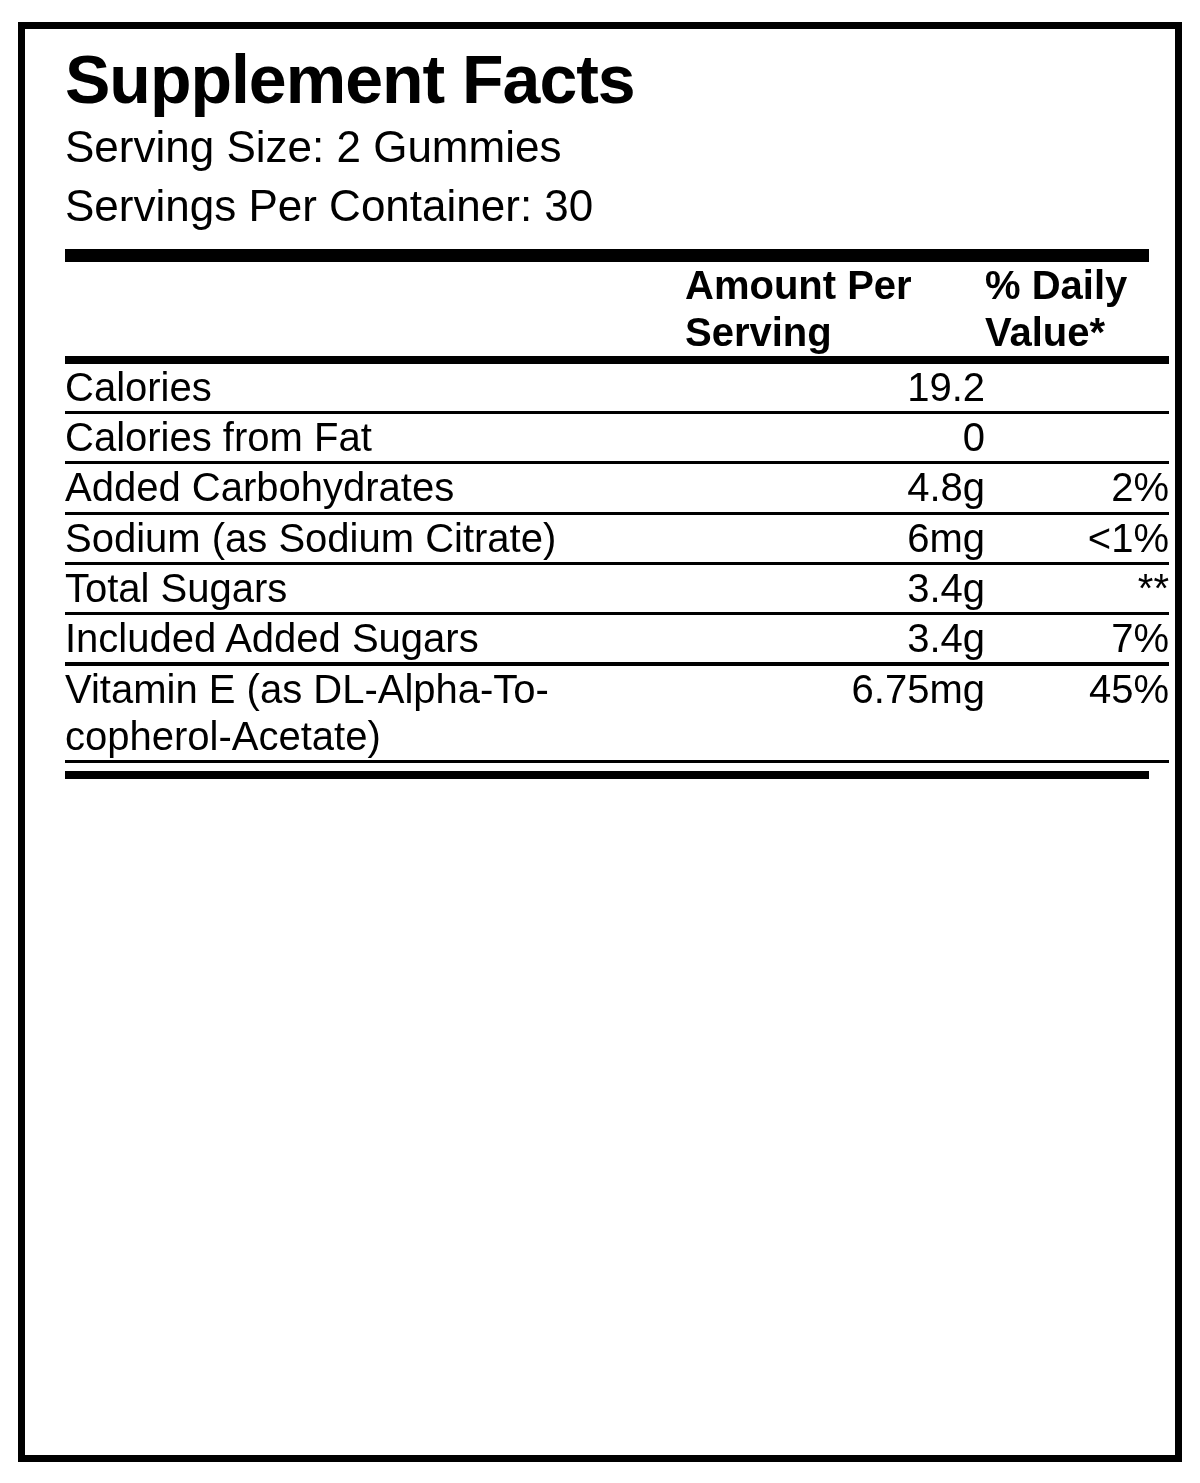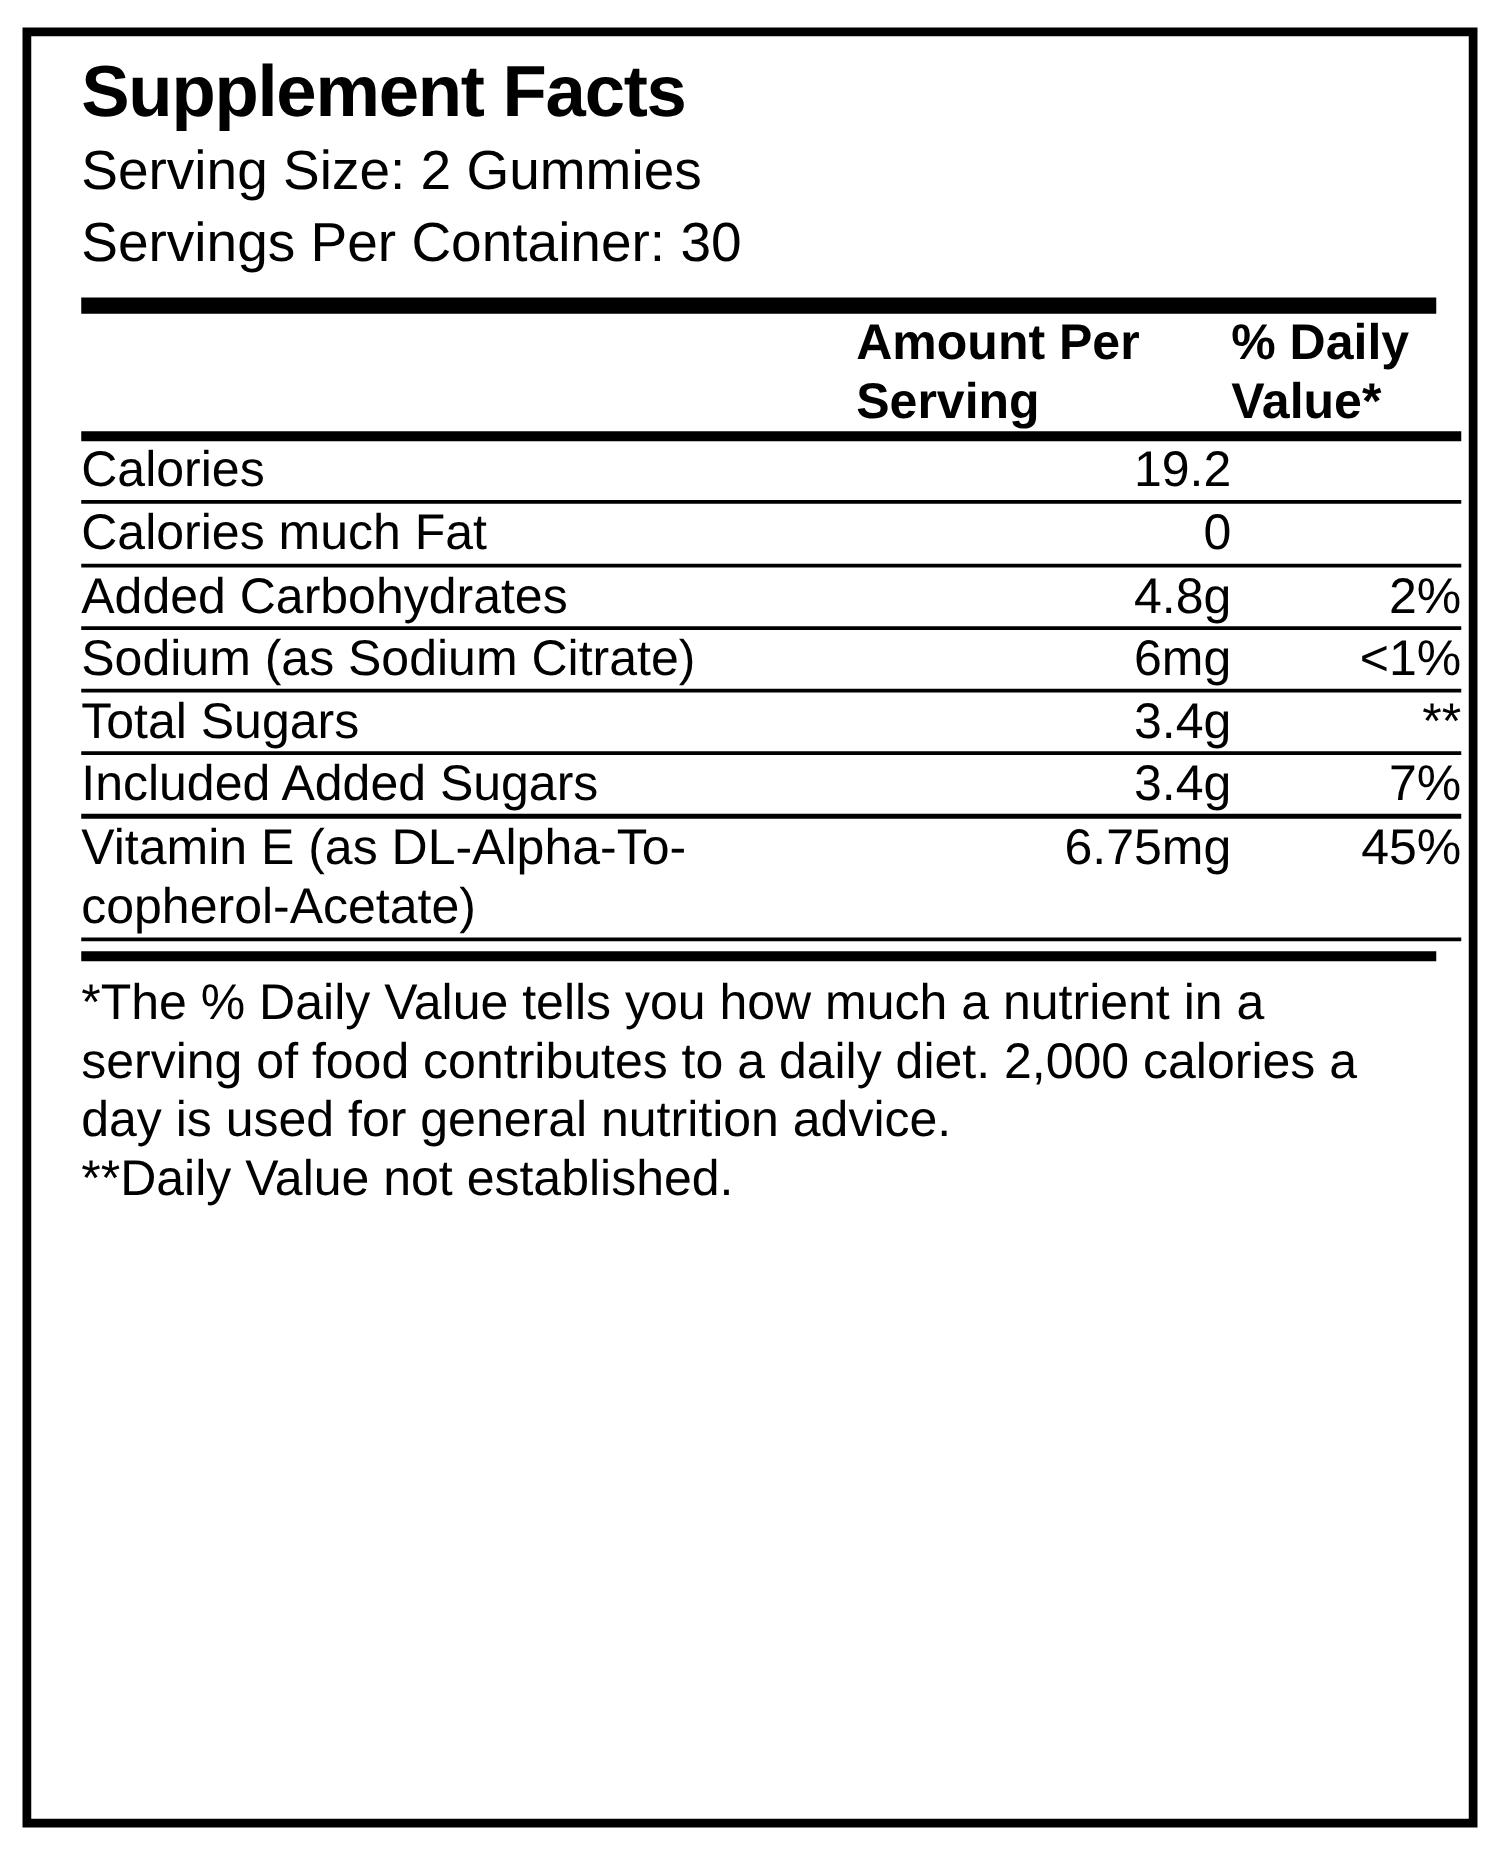--- a/index.html
+++ b/index.html
@@ -28,21 +28,21 @@
 
   .inner {
     position: absolute;
     left: 40px;
     top: 14px;
     right: 26px;
     bottom: 10px;
   }
 
   .title {
-    font-size: 58px;
+    font-size: 68px;
     font-weight: bold;
     letter-spacing: -1px;
     line-height: 1.08;
     margin: 0 0 2px 0;
     white-space: nowrap;
   }
 
   .serving-line {
     font-size: 44px;
     line-height: 1.32;
@@ -156,21 +156,21 @@
         <td class="amt">19.2</td>
         <td class="dv"></td>
       </tr>
       <tr>
         <td class="sep-td" colspan="3">
               <div class="sep-line"></div>
             </td>
       </tr>
 
       <tr class="row">
-        <td>Calories much Fat</td>
+        <td>Calories from Fat</td>
         <td class="amt">0</td>
         <td class="dv"></td>
       </tr>
       <tr>
         <td class="sep-td" colspan="3">
               <div class="sep-line"></div>
             </td>
       </tr>
 
       <tr class="row">
@@ -226,19 +226,15 @@
         <td class="sep-td" colspan="3">
               <div class="sep-line"></div>
             </td>
       </tr>
 
     </tbody>
       </table>
 
     <div class="rule-med" style="margin-top:8px;"></div>
 
-    <div class="footnote">
-      <p>*The % Daily Value tells you how much a nutrient in a serving of food contributes to a daily diet. 2,000 calories a day is used for general nutrition advice.</p>
-      <p>**Daily Value not established.</p>
-    </div>
 
   </div>
 </div>
 
 </body></html>

